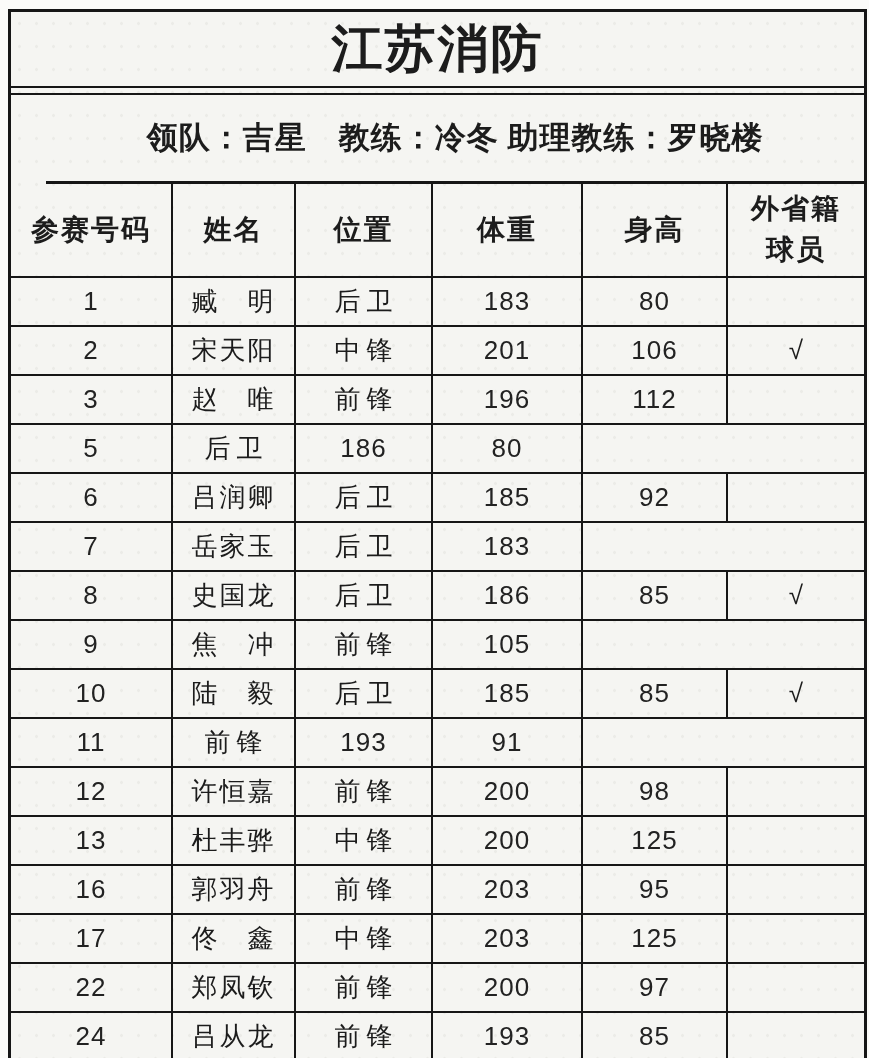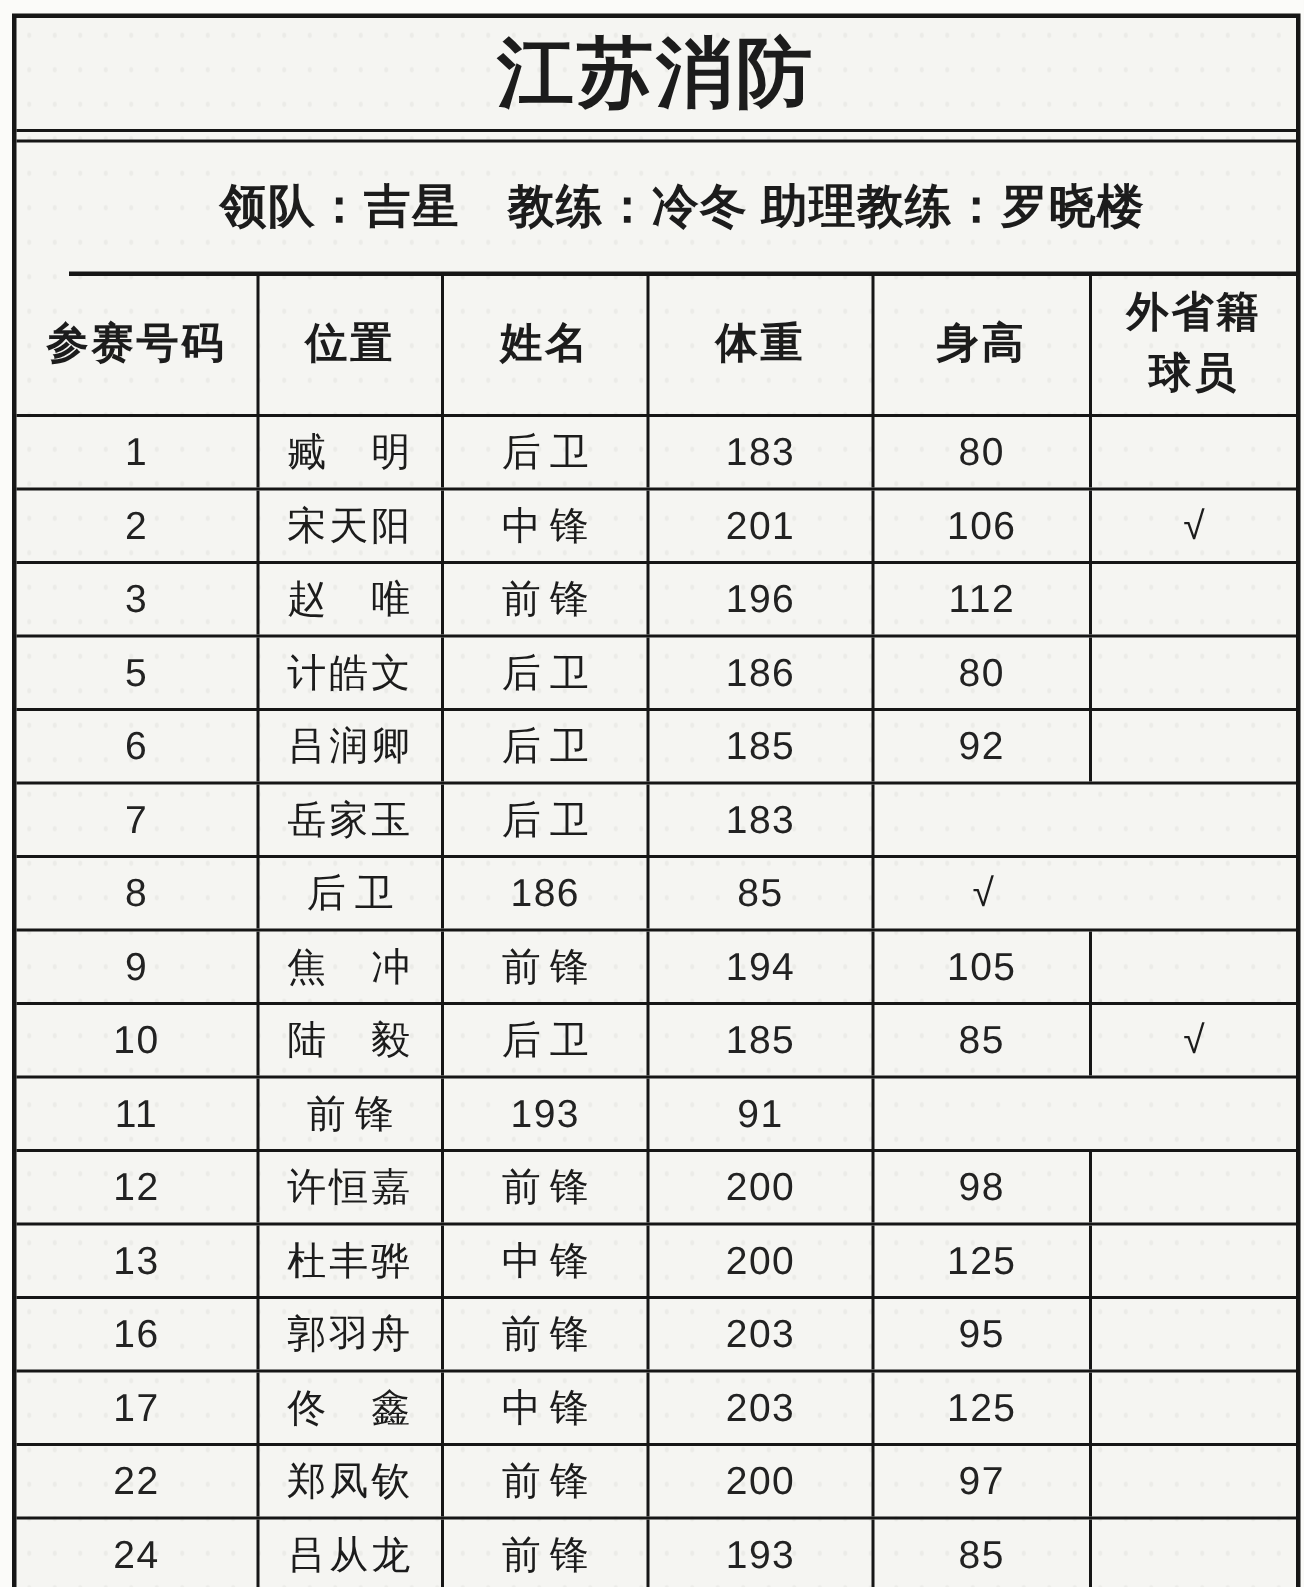--- a/index.html
+++ b/index.html
@@ -106,22 +106,22 @@
   </div>
 
   <div class="double-gap"></div>
 
   <div class="staff-row">
     <span class="staff-text">领队：吉星　教练：冷冬 助理教练：罗晓楼</span>
   </div>
 
   <div class="grid header-row">
     <div>参赛号码</div>
+    <div>姓名</div>
     <div>位置</div>
-    <div>姓名</div>
     <div>体重</div>
     <div>身高</div>
     <div>外省籍
 球员</div>
   </div>
 
   <div>
       <div class="grid trow">
         <div class="cell-number">1</div>
         <div class="cell-name">臧　明</div>
@@ -141,21 +141,20 @@
       <div class="grid trow">
         <div class="cell-number">3</div>
         <div class="cell-name">赵　唯</div>
         <div class="cell-position">前锋</div>
         <div class="cell-height">196</div>
         <div class="cell-weight">112</div>
         <div class="cell-outside"></div>
       </div>
       <div class="grid trow">
         <div class="cell-number">5</div>
-        <div class="cell-name">计皓文</div>
         <div class="cell-position">后卫</div>
         <div class="cell-height">186</div>
         <div class="cell-weight">80</div>
         <div class="cell-outside"></div>
       </div>
       <div class="grid trow">
         <div class="cell-number">6</div>
         <div class="cell-name">吕润卿</div>
         <div class="cell-position">后卫</div>
         <div class="cell-height">185</div>
@@ -164,30 +163,30 @@
       </div>
       <div class="grid trow">
         <div class="cell-number">7</div>
         <div class="cell-name">岳家玉</div>
         <div class="cell-position">后卫</div>
         <div class="cell-height">183</div>
         <div class="cell-outside"></div>
       </div>
       <div class="grid trow">
         <div class="cell-number">8</div>
+        <div class="cell-name">史国龙</div>
         <div class="cell-position">后卫</div>
         <div class="cell-height">186</div>
         <div class="cell-weight">85</div>
         <div class="cell-outside">√</div>
       </div>
       <div class="grid trow">
         <div class="cell-number">9</div>
         <div class="cell-name">焦　冲</div>
         <div class="cell-position">前锋</div>
-        <div class="cell-height">194</div>
         <div class="cell-weight">105</div>
         <div class="cell-outside"></div>
       </div>
       <div class="grid trow">
         <div class="cell-number">10</div>
         <div class="cell-name">陆　毅</div>
         <div class="cell-position">后卫</div>
         <div class="cell-height">185</div>
         <div class="cell-weight">85</div>
         <div class="cell-outside">√</div>

